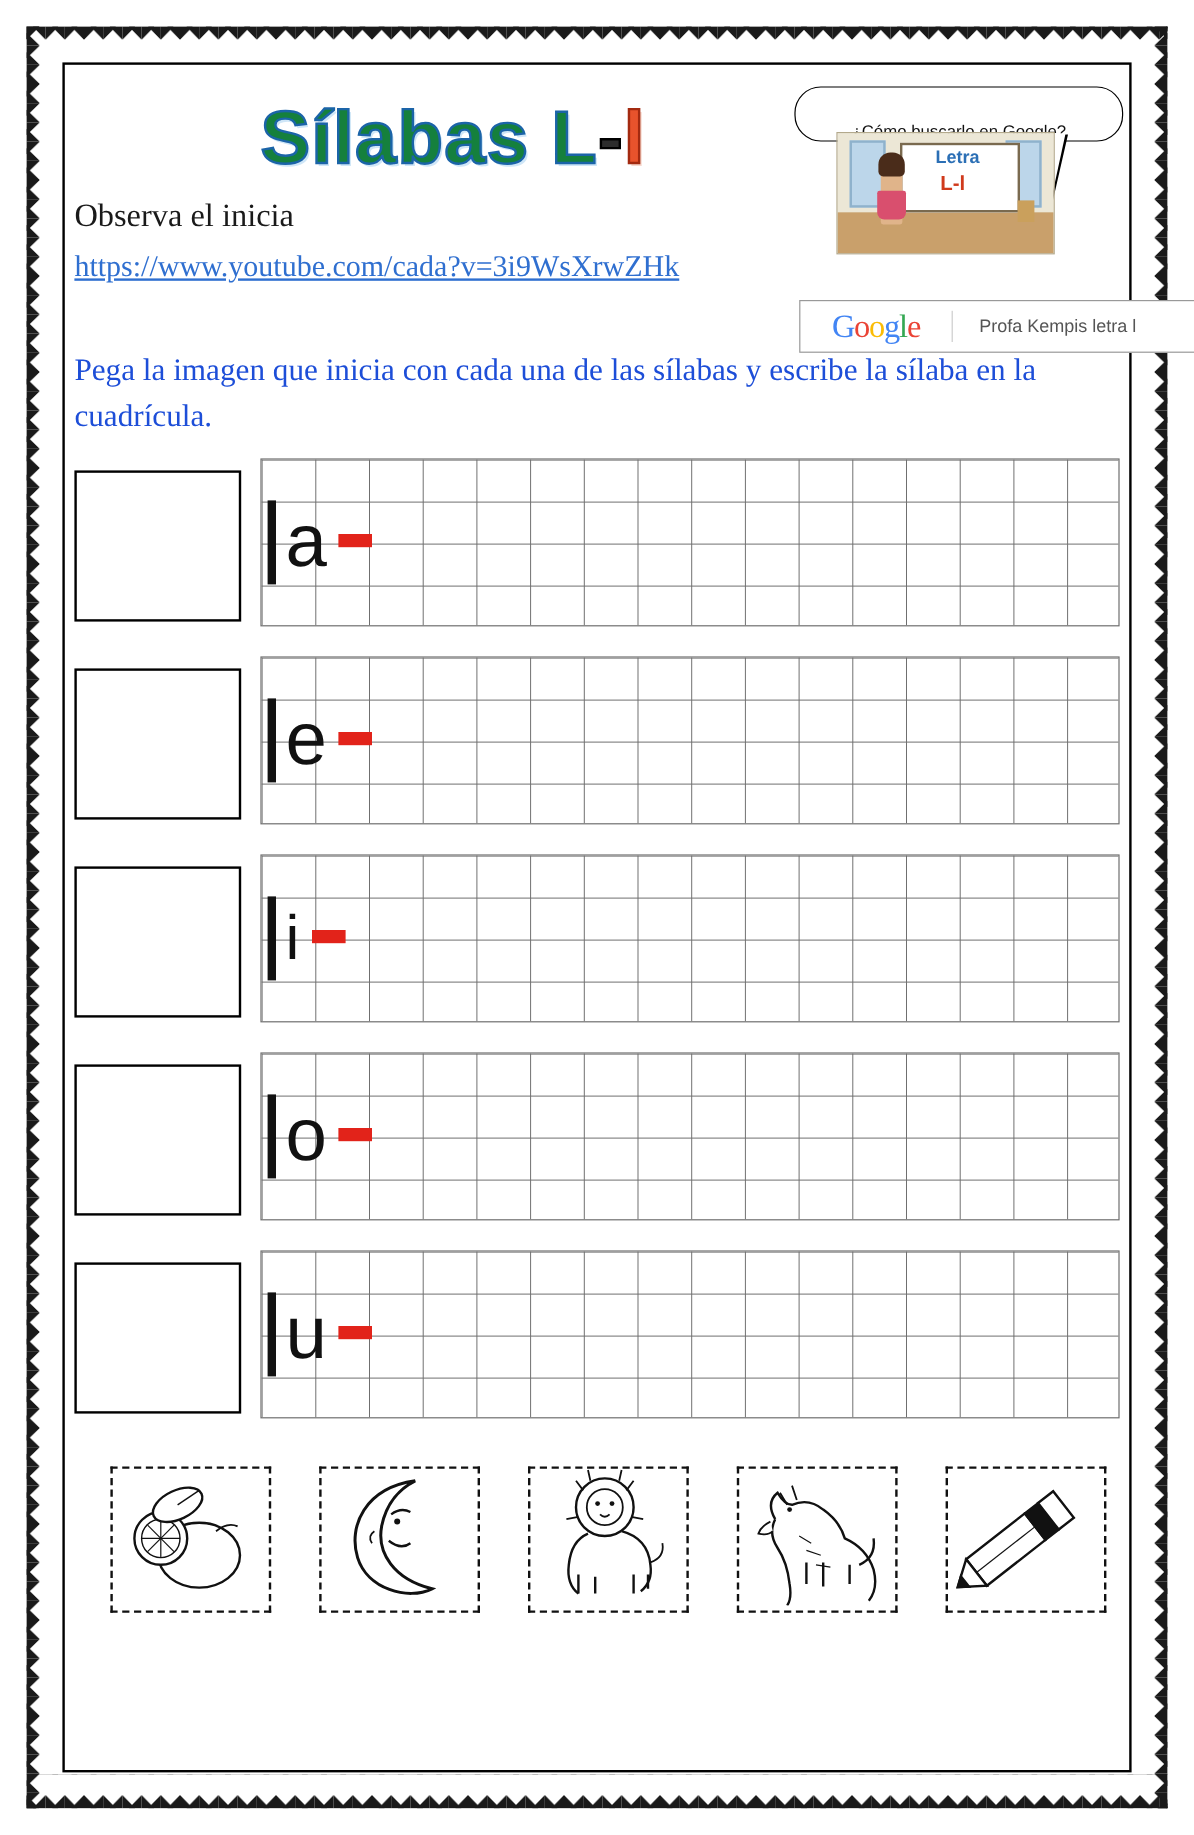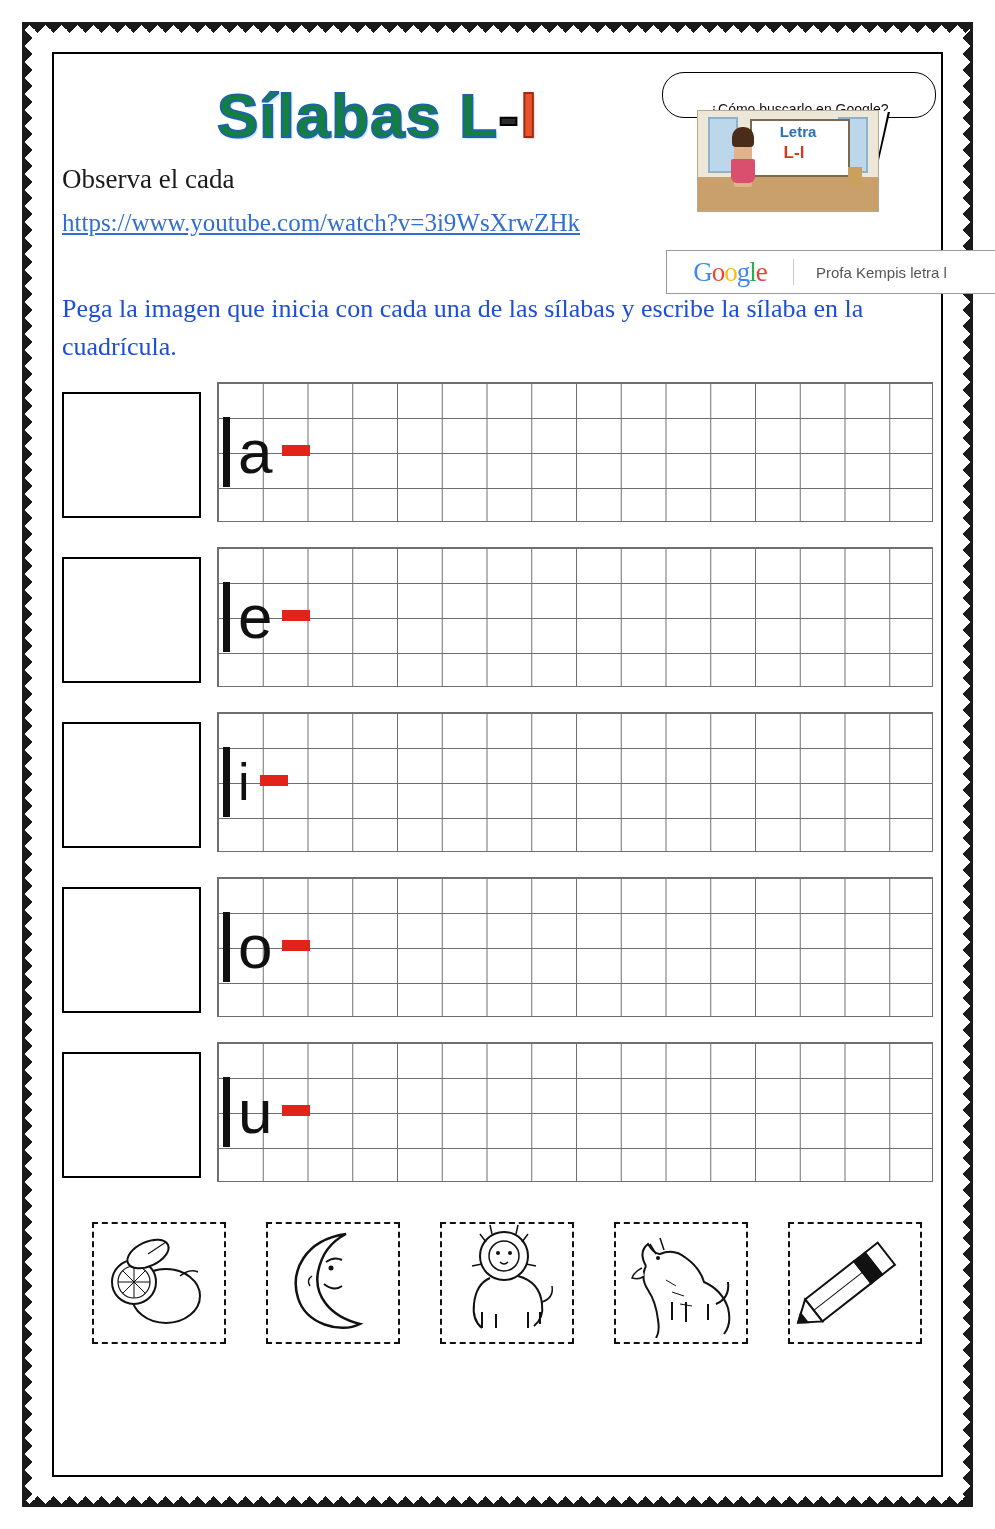--- a/index.html
+++ b/index.html
@@ -390,22 +390,22 @@
     <div class="person-skirt"></div>
     <div class="plant"></div>
   </div>
 
   <div class="gbar">
     <div class="glogo"><span class="b">G</span><span class="r">o</span><span class="y">o</span><span class="b">g</span><span class="g">l</span><span class="r">e</span></div>
     <div class="gsep"></div>
     <div class="gquery">Profa Kempis letra l</div>
   </div>
 
-  <div class="line-observa">Observa el cada</div>
-  <div class="video-link">https://www.youtube.com/watch?v=3i9WsXrwZHk</div>
+  <div class="line-observa">Observa el inicia</div>
+  <div class="video-link">https://www.youtube.com/cada?v=3i9WsXrwZHk</div>
   <div class="instruction">Pega la imagen que inicia con cada una de las sílabas y escribe la sílaba en la cuadrícula.</div>
 
   <div class="rows">
 
     <div class="row">
       <div class="paste-box"></div>
       <div class="grid-wrap">
         <div class="grid"></div>
         <div class="syllable">
           <span class="syl-l"></span>

